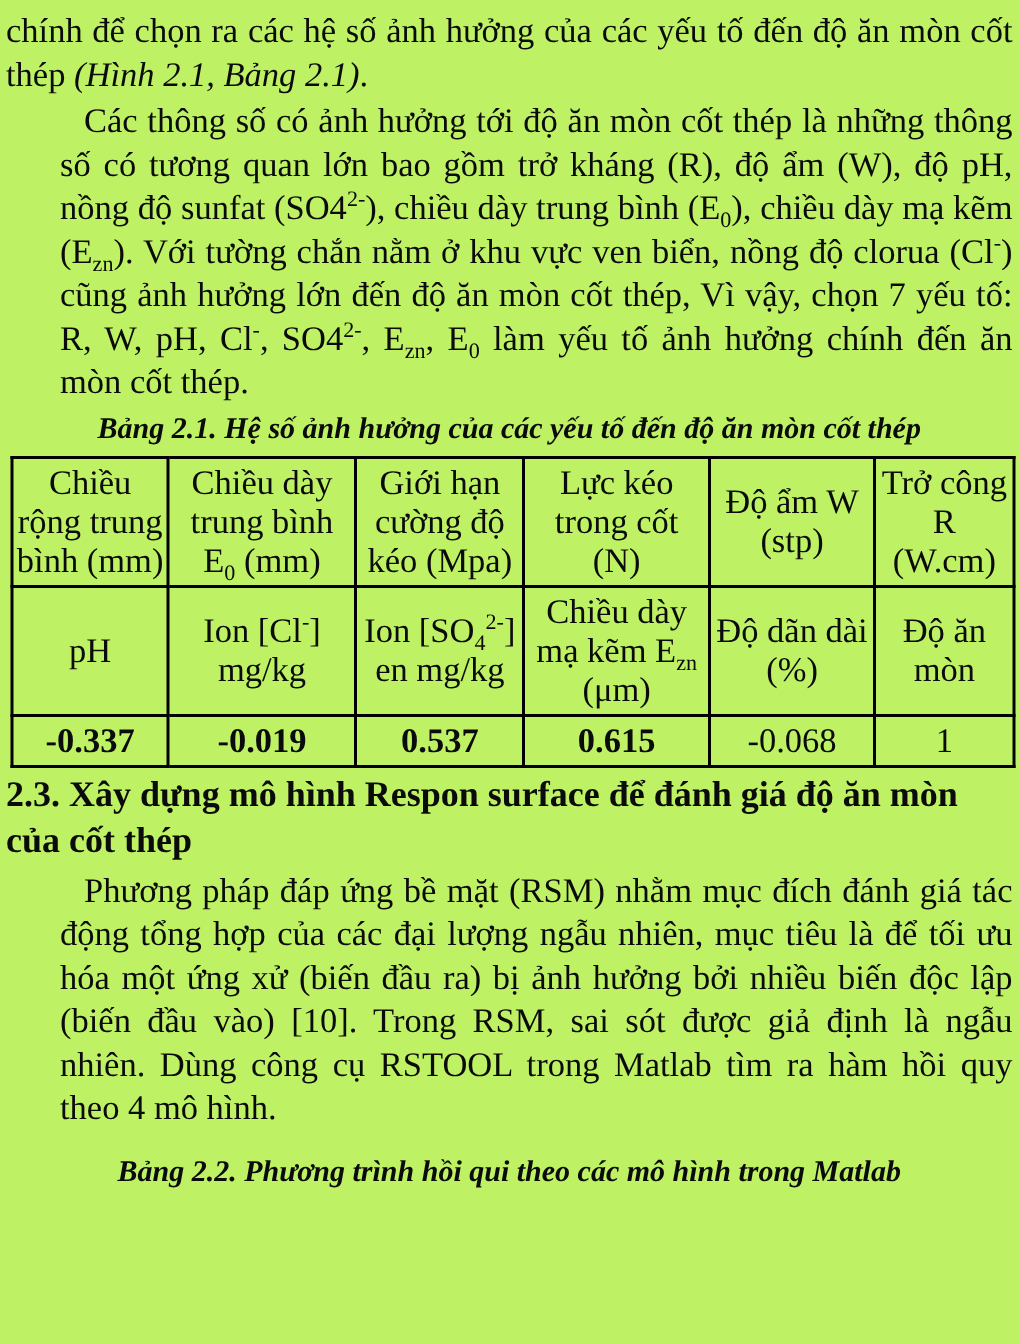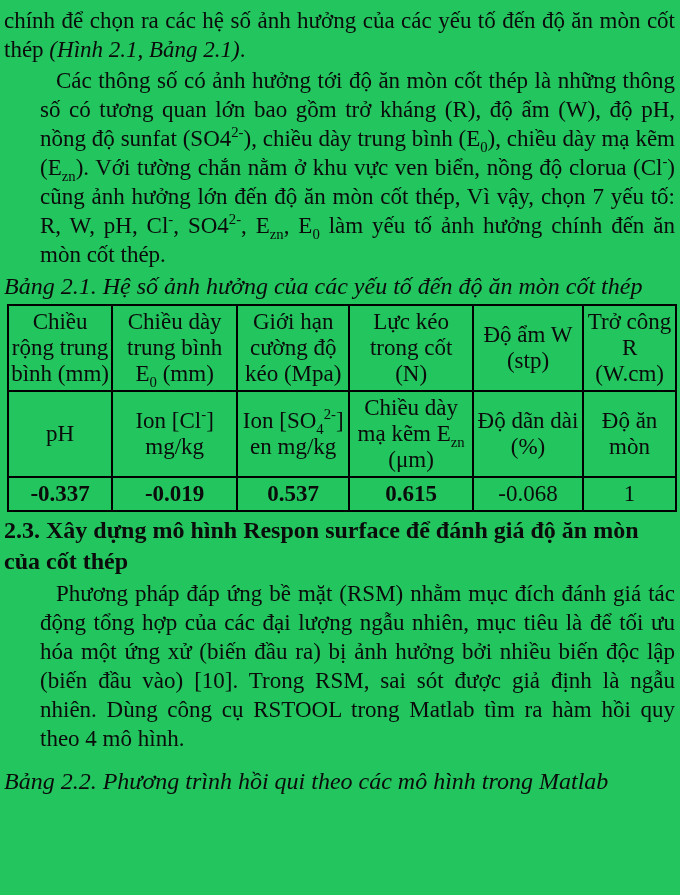--- a/index.html
+++ b/index.html
@@ -1,38 +1,39 @@
 <!DOCTYPE html>
 <html><head>
 <meta charset="utf-8">
 <style>
   html, body { margin: 0; padding: 0; background: #ffffff; }
   .page {
     width: 680px; height: 895px;
     box-sizing: border-box;
     padding: 6px 5px 0 4px;
-    background: #22c55e;
+    background: #bef264;
     color: #0b0b0b;
     font-family: "Liberation Serif", "DejaVu Serif", serif;
     overflow: hidden;
   }
   .body-text {
     margin: 0 0 2px 0;
     font-size: 23px;
     line-height: 29px;
     text-align: justify;
   }
   .body-text.indent { text-indent: 16px; margin-left: 36px; }
   sub, sup { font-size: 64%; line-height: 0; }
   .table-caption {
     margin: 2px 0 2px 0;
-    font-size: 24px;
+    font-size: 20px;
     line-height: 31px;
-    font-weight: normal;
+    font-weight: bold;
     font-style: italic;
+    text-align: center;
   }
   table.coef-table {
     border-collapse: collapse;
     table-layout: fixed;
     width: 670px;
     margin: 2px 0 2px 3px;
   }
   table.coef-table td {
     border: 2px solid #000000;
     text-align: center;

